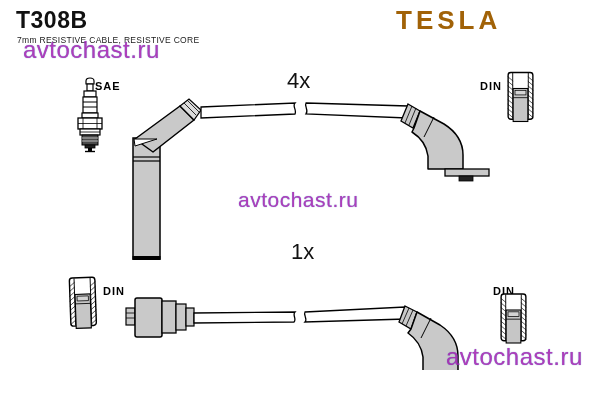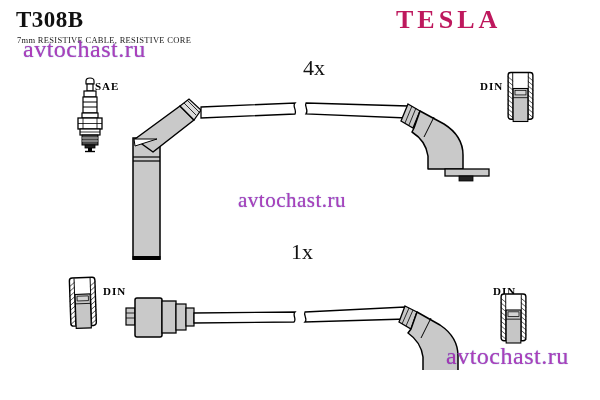--- a/index.html
+++ b/index.html
@@ -1,25 +1,25 @@
 <!DOCTYPE html>
 <html><head>
 <meta charset="utf-8">
 <style>
   html,body{margin:0;padding:0;background:#fff;}
   .stage{
     position:relative;width:600px;height:370px;background:#ffffff;overflow:hidden;
-    font-family:Liberation Serif, serif;color:#111;
+    font-family:Liberation Sans, sans-serif;color:#111;
   }
   .abs{position:absolute;}
   .part-number{left:16px;top:7px;font-size:23px;font-weight:bold;letter-spacing:.5px;color:#111;}
   .description{left:17px;top:35px;font-size:8.5px;letter-spacing:.3px;color:#1a1a1a;white-space:nowrap;}
-  .brand{left:396px;top:5px;font-size:26px;font-weight:bold;color:#be185d;letter-spacing:4px;}
+  .brand{left:396px;top:5px;font-size:26px;font-weight:bold;color:#a16207;letter-spacing:4px;}
   .qty{font-size:22px;color:#111;}
-  .qty-top{left:287px;top:55px;margin-left:16px;}
+  .qty-top{left:287px;top:68px;}
   .qty-bottom{left:291px;top:239px;}
   .std{font-size:11px;font-weight:bold;letter-spacing:1px;color:#000;}
   .sae-label{left:95px;top:80px;}
   .din-tr-label{left:480px;top:80px;}
   .din-bl-label{left:103px;top:285px;}
   .din-br-label{left:493px;top:285px;}
   .wm{
     color:#a21caf;opacity:.85;font-size:24px;letter-spacing:.5px;white-space:nowrap;
     text-shadow:0 0 1px #4a7cc0;z-index:30;
   }

